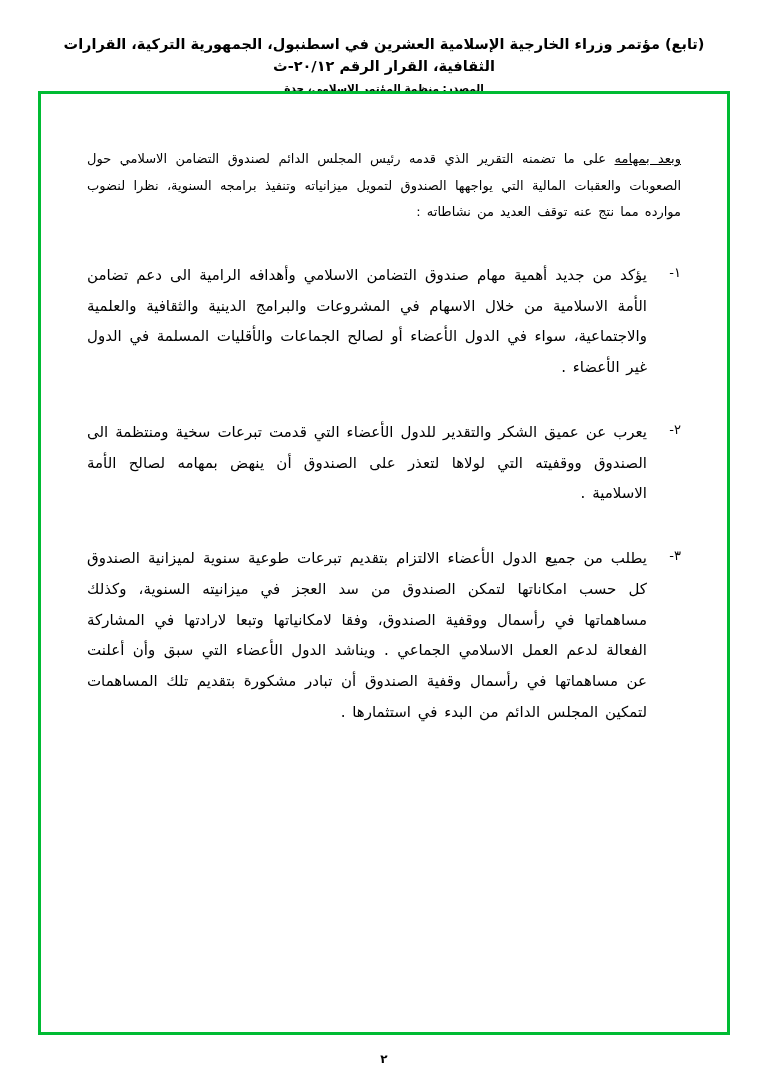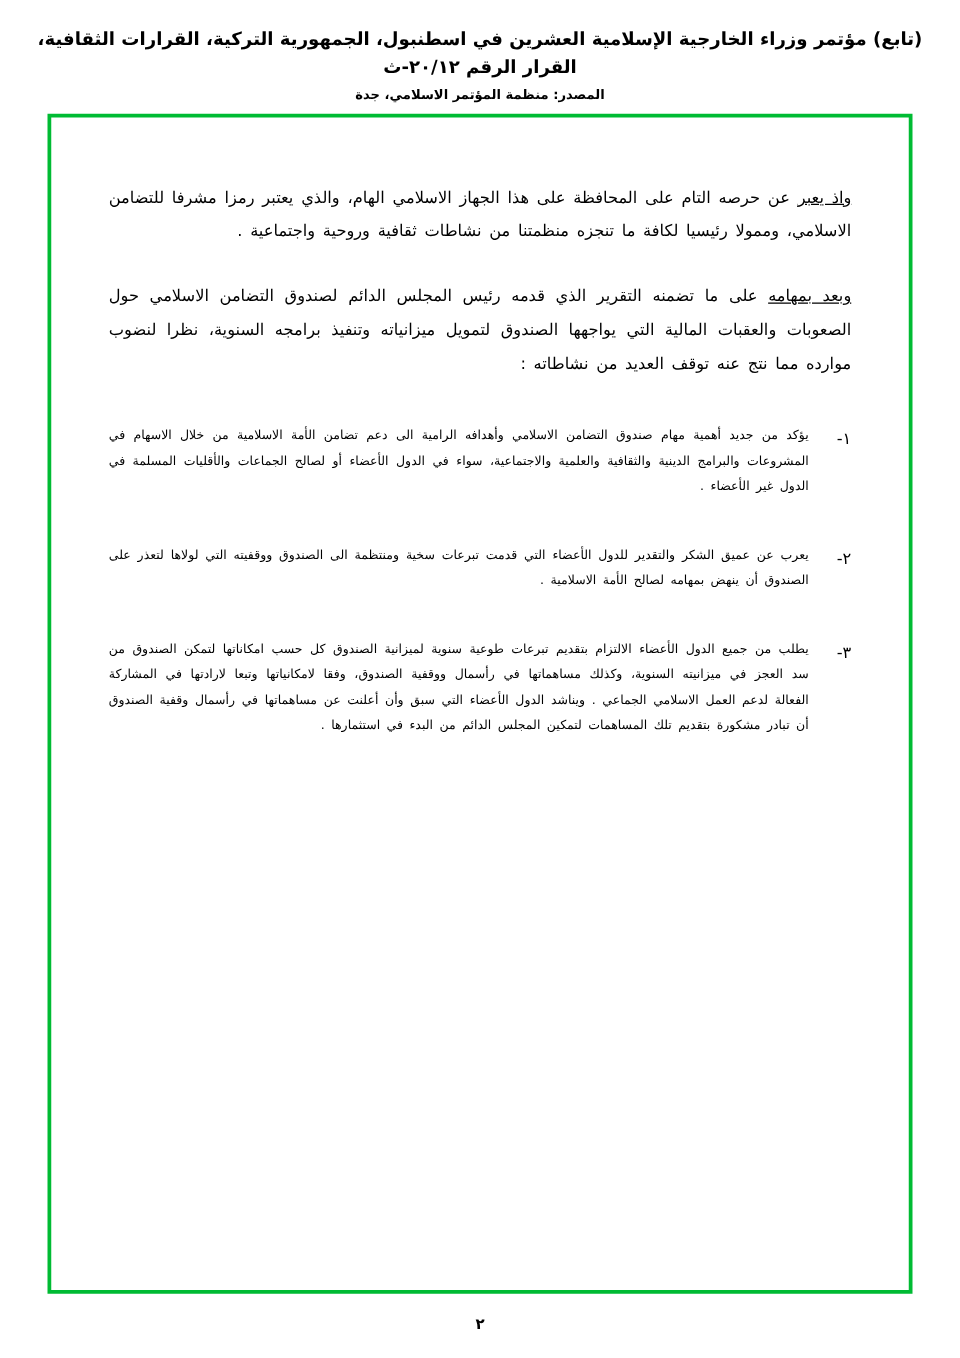--- a/index.html
+++ b/index.html
@@ -12,21 +12,21 @@
     height: 1086px;
     font-family: "DejaVu Sans", sans-serif;
     color: #000000;
     position: relative;
     overflow: hidden;
   }
   .page {
     width: 768px;
     height: 1086px;
     box-sizing: border-box;
-    padding: 0;
+    padding: 12px;
     position: relative;
   }
   .header {
     text-align: center;
     padding: 22px 28px 0 28px;
   }
   .header-title {
     font-size: 14.5px;
     font-weight: bold;
     line-height: 1.5;
@@ -77,21 +77,21 @@
   .numbered .marker {
     flex: 0 0 34px;
     font-size: 13px;
     line-height: 2.05;
     text-align: right;
     padding-top: 0px;
     letter-spacing: 0.4px;
   }
   .numbered .body {
     flex: 1 1 auto;
-    font-size: 10px;
+    font-size: 15px;
     line-height: 2.05;
     text-align: justify;
     text-align-last: justify;
     word-spacing: 2px;
     letter-spacing: 0.4px;
   }
   .numbered .body.last-right {
     text-align-last: right;
   }
   .page-number {
@@ -111,21 +111,20 @@
 <div class="page">
 
   <div class="header">
     <div class="header-title">(تابع) مؤتمر وزراء الخارجية الإسلامية العشرين في اسطنبول، الجمهورية التركية، القرارات الثقافية، القرار الرقم ٢٠/١٢-ث</div>
     <div class="header-source">المصدر: منظمة المؤتمر الاسلامي، جدة</div>
   </div>
 
   <div class="frame">
     <div class="frame-inner">
 
-      <div class="para last-right"><span class="u">واذ يعبر</span><span> عن حرصه التام على المحافظة على هذا الجهاز الاسلامي الهام، والذي يعتبر رمزا مشرفا للتضامن الاسلامي، ومموﻻ رئيسيا لكافة ما تنجزه منظمتنا من نشاطات ثقافية وروحية واجتماعية .</span></div>
 
       <div class="para last-right"><span class="u">وبعد بمهامه</span><span> على ما تضمنه التقرير الذي قدمه رئيس المجلس الدائم لصندوق التضامن الاسلامي حول الصعوبات والعقبات المالية التي يواجهها الصندوق لتمويل ميزانياته وتنفيذ برامجه السنوية، نظرا لنضوب موارده مما نتج عنه توقف العديد من نشاطاته :</span></div>
 
       <div class="spacer-sm"></div>
 
       <div class="numbered">
         <div class="marker">١-</div>
         <div class="body last-right">يؤكد من جديد أهمية مهام صندوق التضامن الاسلامي وأهدافه الرامية الى دعم تضامن الأمة الاسلامية من خلال الاسهام في المشروعات والبرامج الدينية والثقافية والعلمية والاجتماعية، سواء في الدول الأعضاء أو لصالح الجماعات والأقليات المسلمة في الدول غير الأعضاء .</div>
       </div>
 

